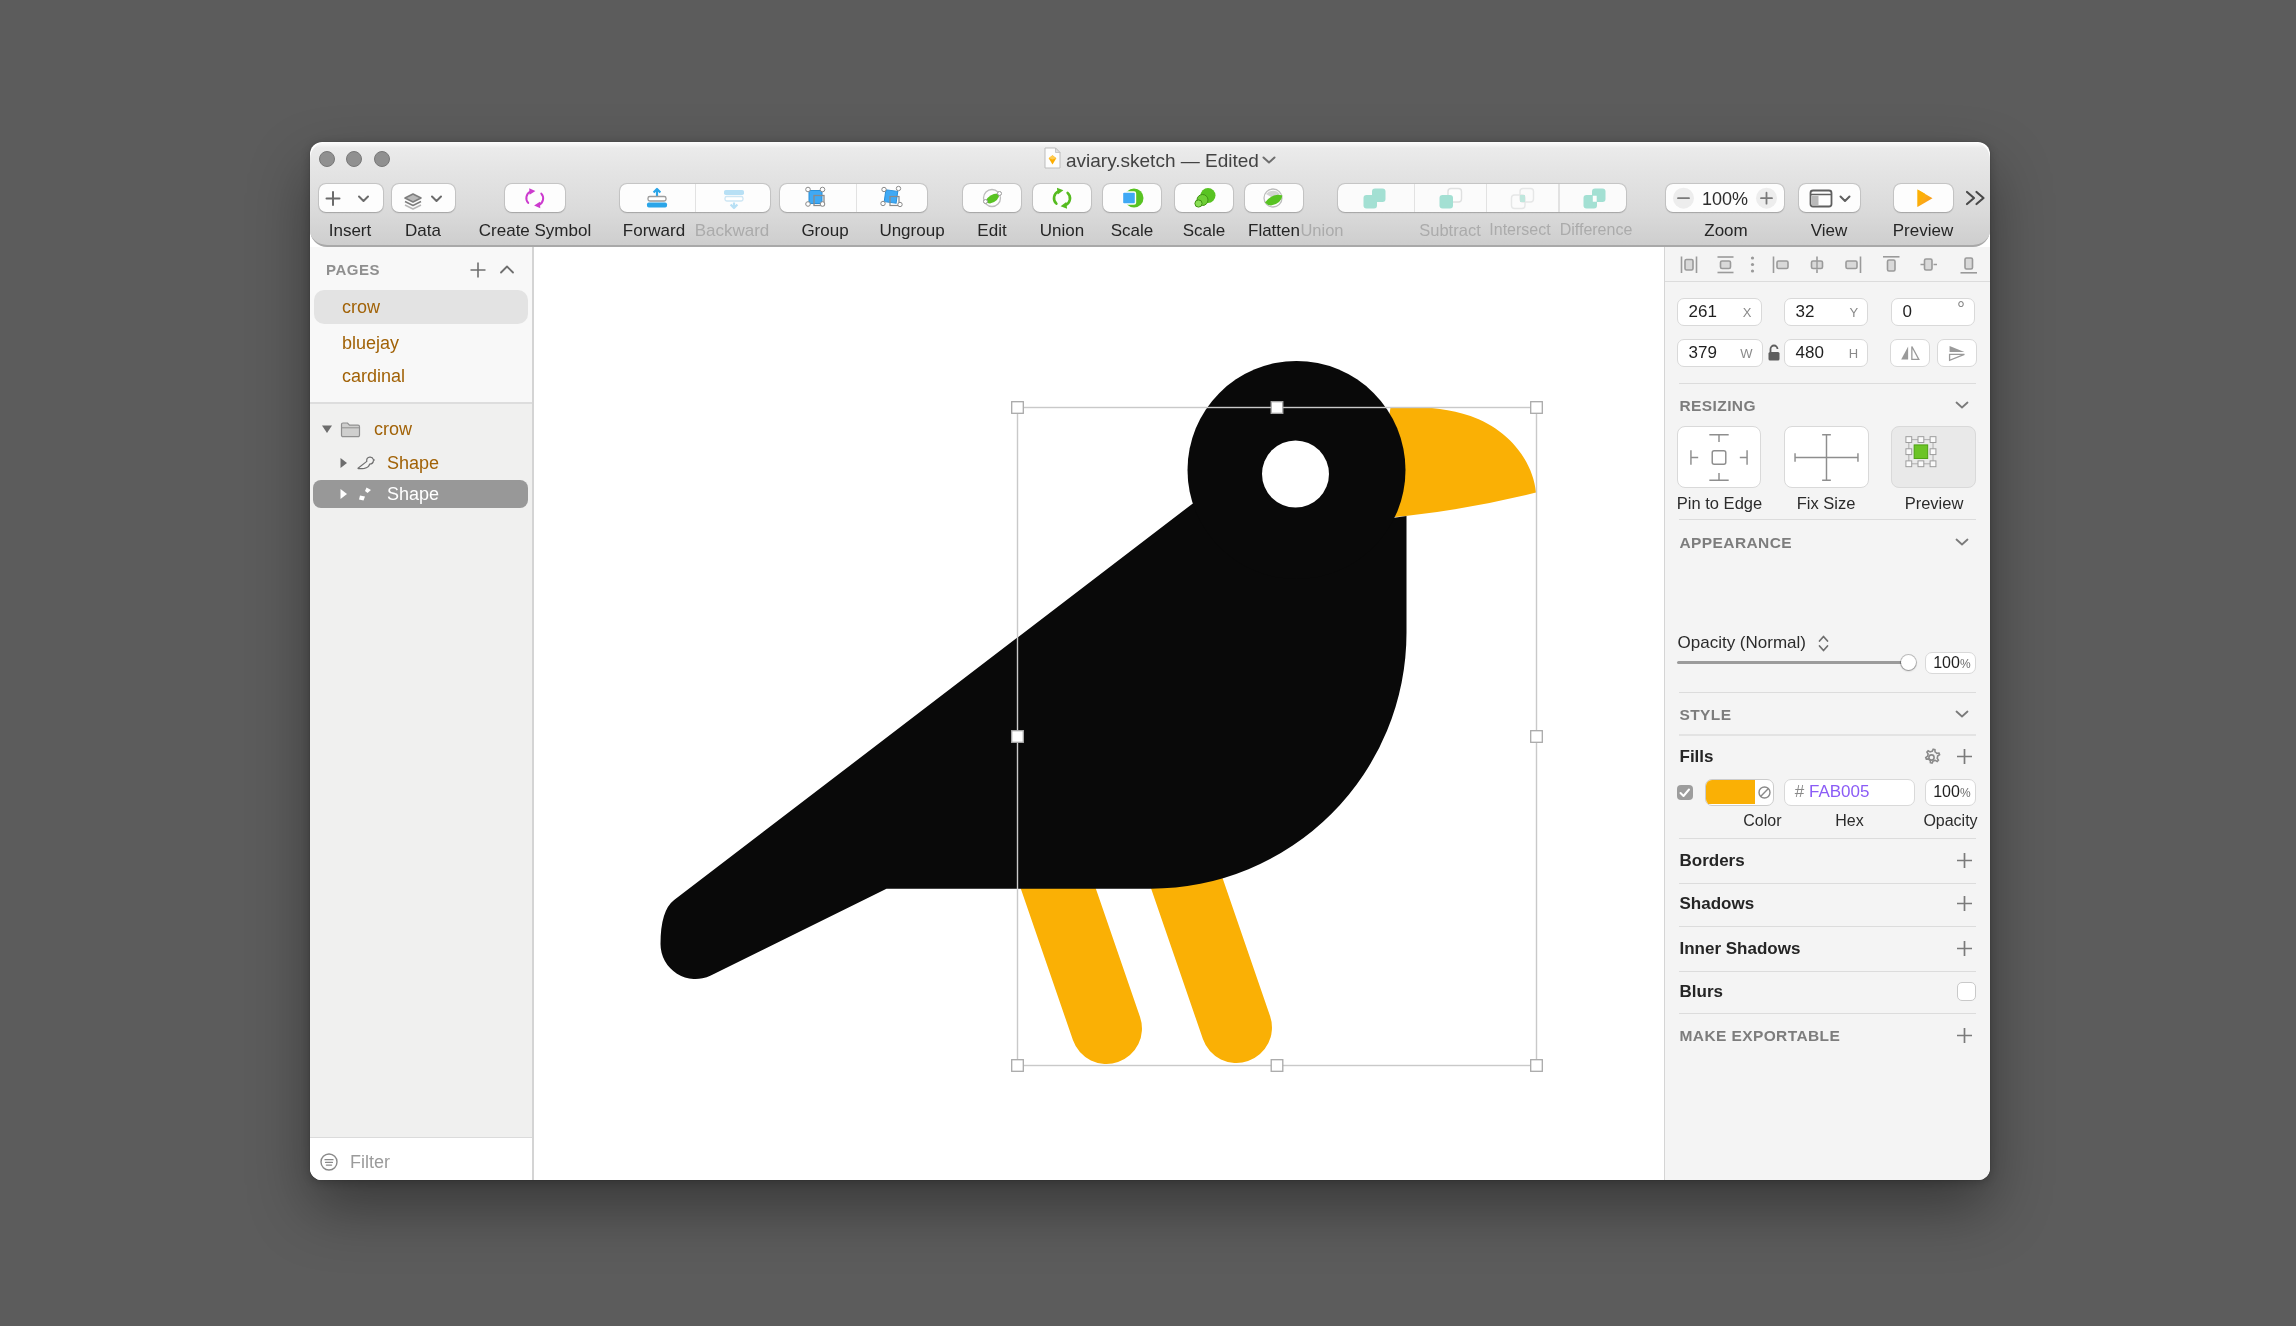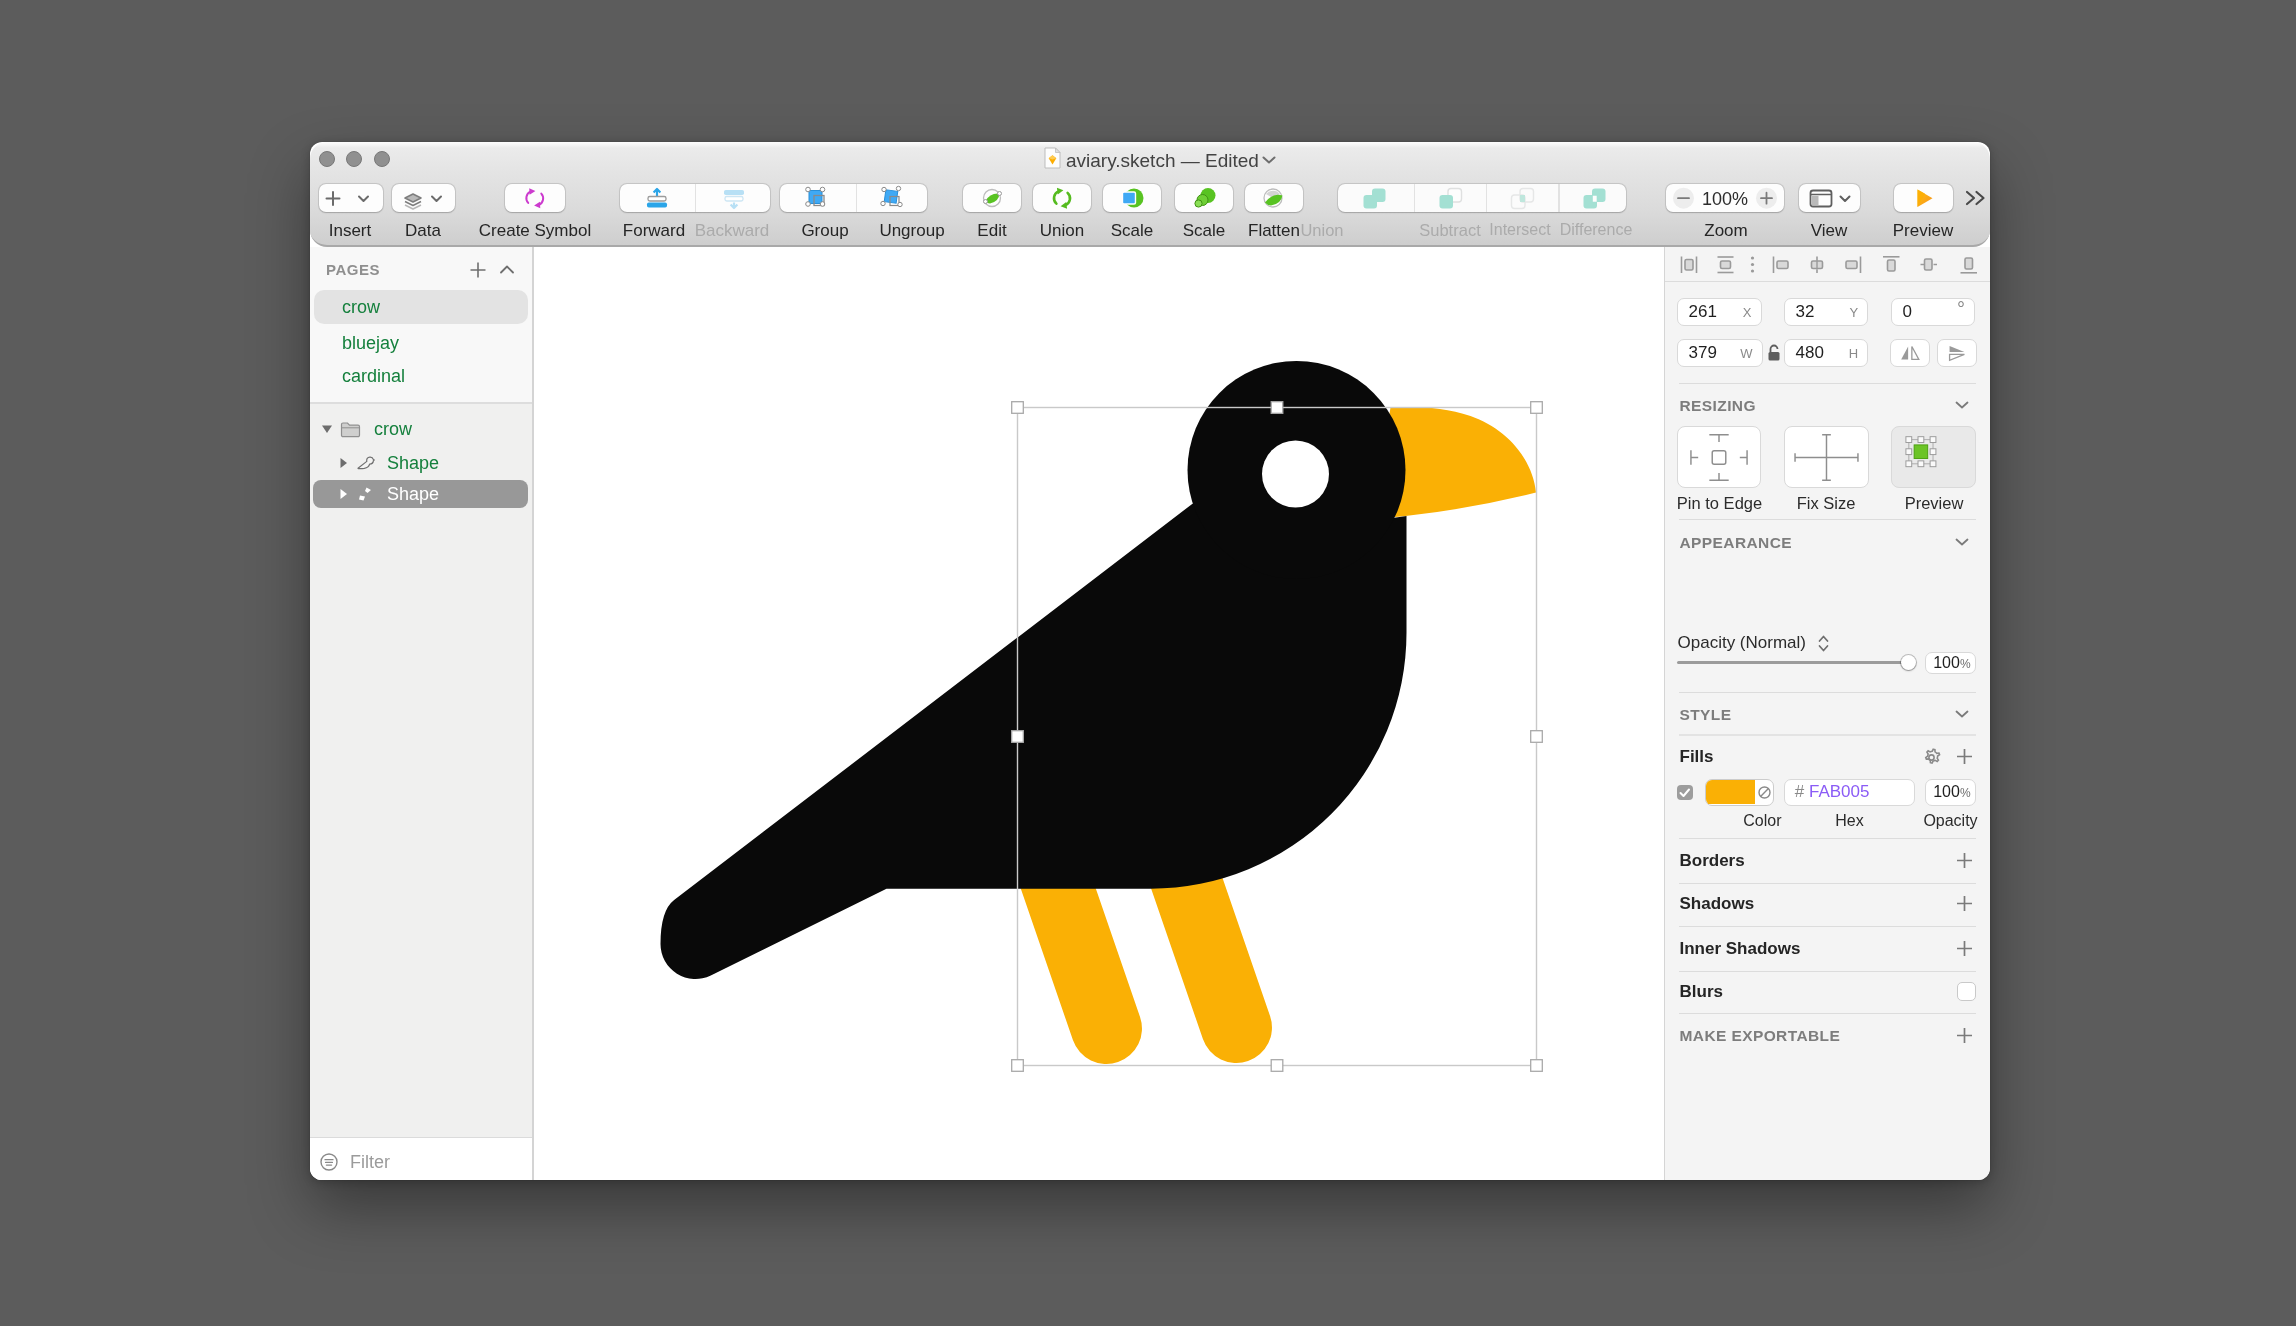--- a/index.html
+++ b/index.html
@@ -22,21 +22,21 @@
   .tlabel { position:absolute; top:79px; height:20px; font-size:17px; color:#262626;
             text-align:center; white-space:nowrap; }
   .tlabel.dis { color:#ababab; }
   .segdiv { position:absolute; top:0; bottom:0; width:1.5px; background:#e2e2e2; }
   .icn { position:absolute; left:0; top:0; width:100%; height:100%; }
   
   #sidebar { position:absolute; left:0; top:105px; width:222px; height:933px; background:#f8f8f8; }
   #sidebar .vdiv { position:absolute; right:-1.5px; top:0; width:1.5px; height:933px; background:#d4d4d4; }
   #pageshdr { position:absolute; left:16px; top:14px; font-size:15px; font-weight:bold;
               color:#8f8f8f; letter-spacing:.5px; }
-  .srow { position:absolute; left:32px; font-size:18px; color:#15803d; white-space:nowrap; }
+  .srow { position:absolute; left:32px; font-size:18px; color:#a16207; white-space:nowrap; }
   
   #canvas { position:absolute; left:223.5px; top:105px; width:1128.5px; height:933px; background:#ffffff; }
   
   #panel { position:absolute; left:1353.5px; top:105px; width:326.5px; height:933px; background:#f4f4f4;
            border-left:1.5px solid #d5d5d5; }
   .p-sep { position:absolute; left:14px; right:14px; height:1.3px; background:#dcdcdc; }
   .p-hdr { position:absolute; left:15px; font-size:15.5px; font-weight:bold; color:#7d7d7d; letter-spacing:.4px; }
   .p-bold { position:absolute; left:15px; font-size:17px; font-weight:bold; color:#252525; }
   .fld { position:absolute; background:#ffffff; border:1.5px solid #d9d9d9; border-radius:7px;
          font-size:17px; color:#1f1f1f; }

